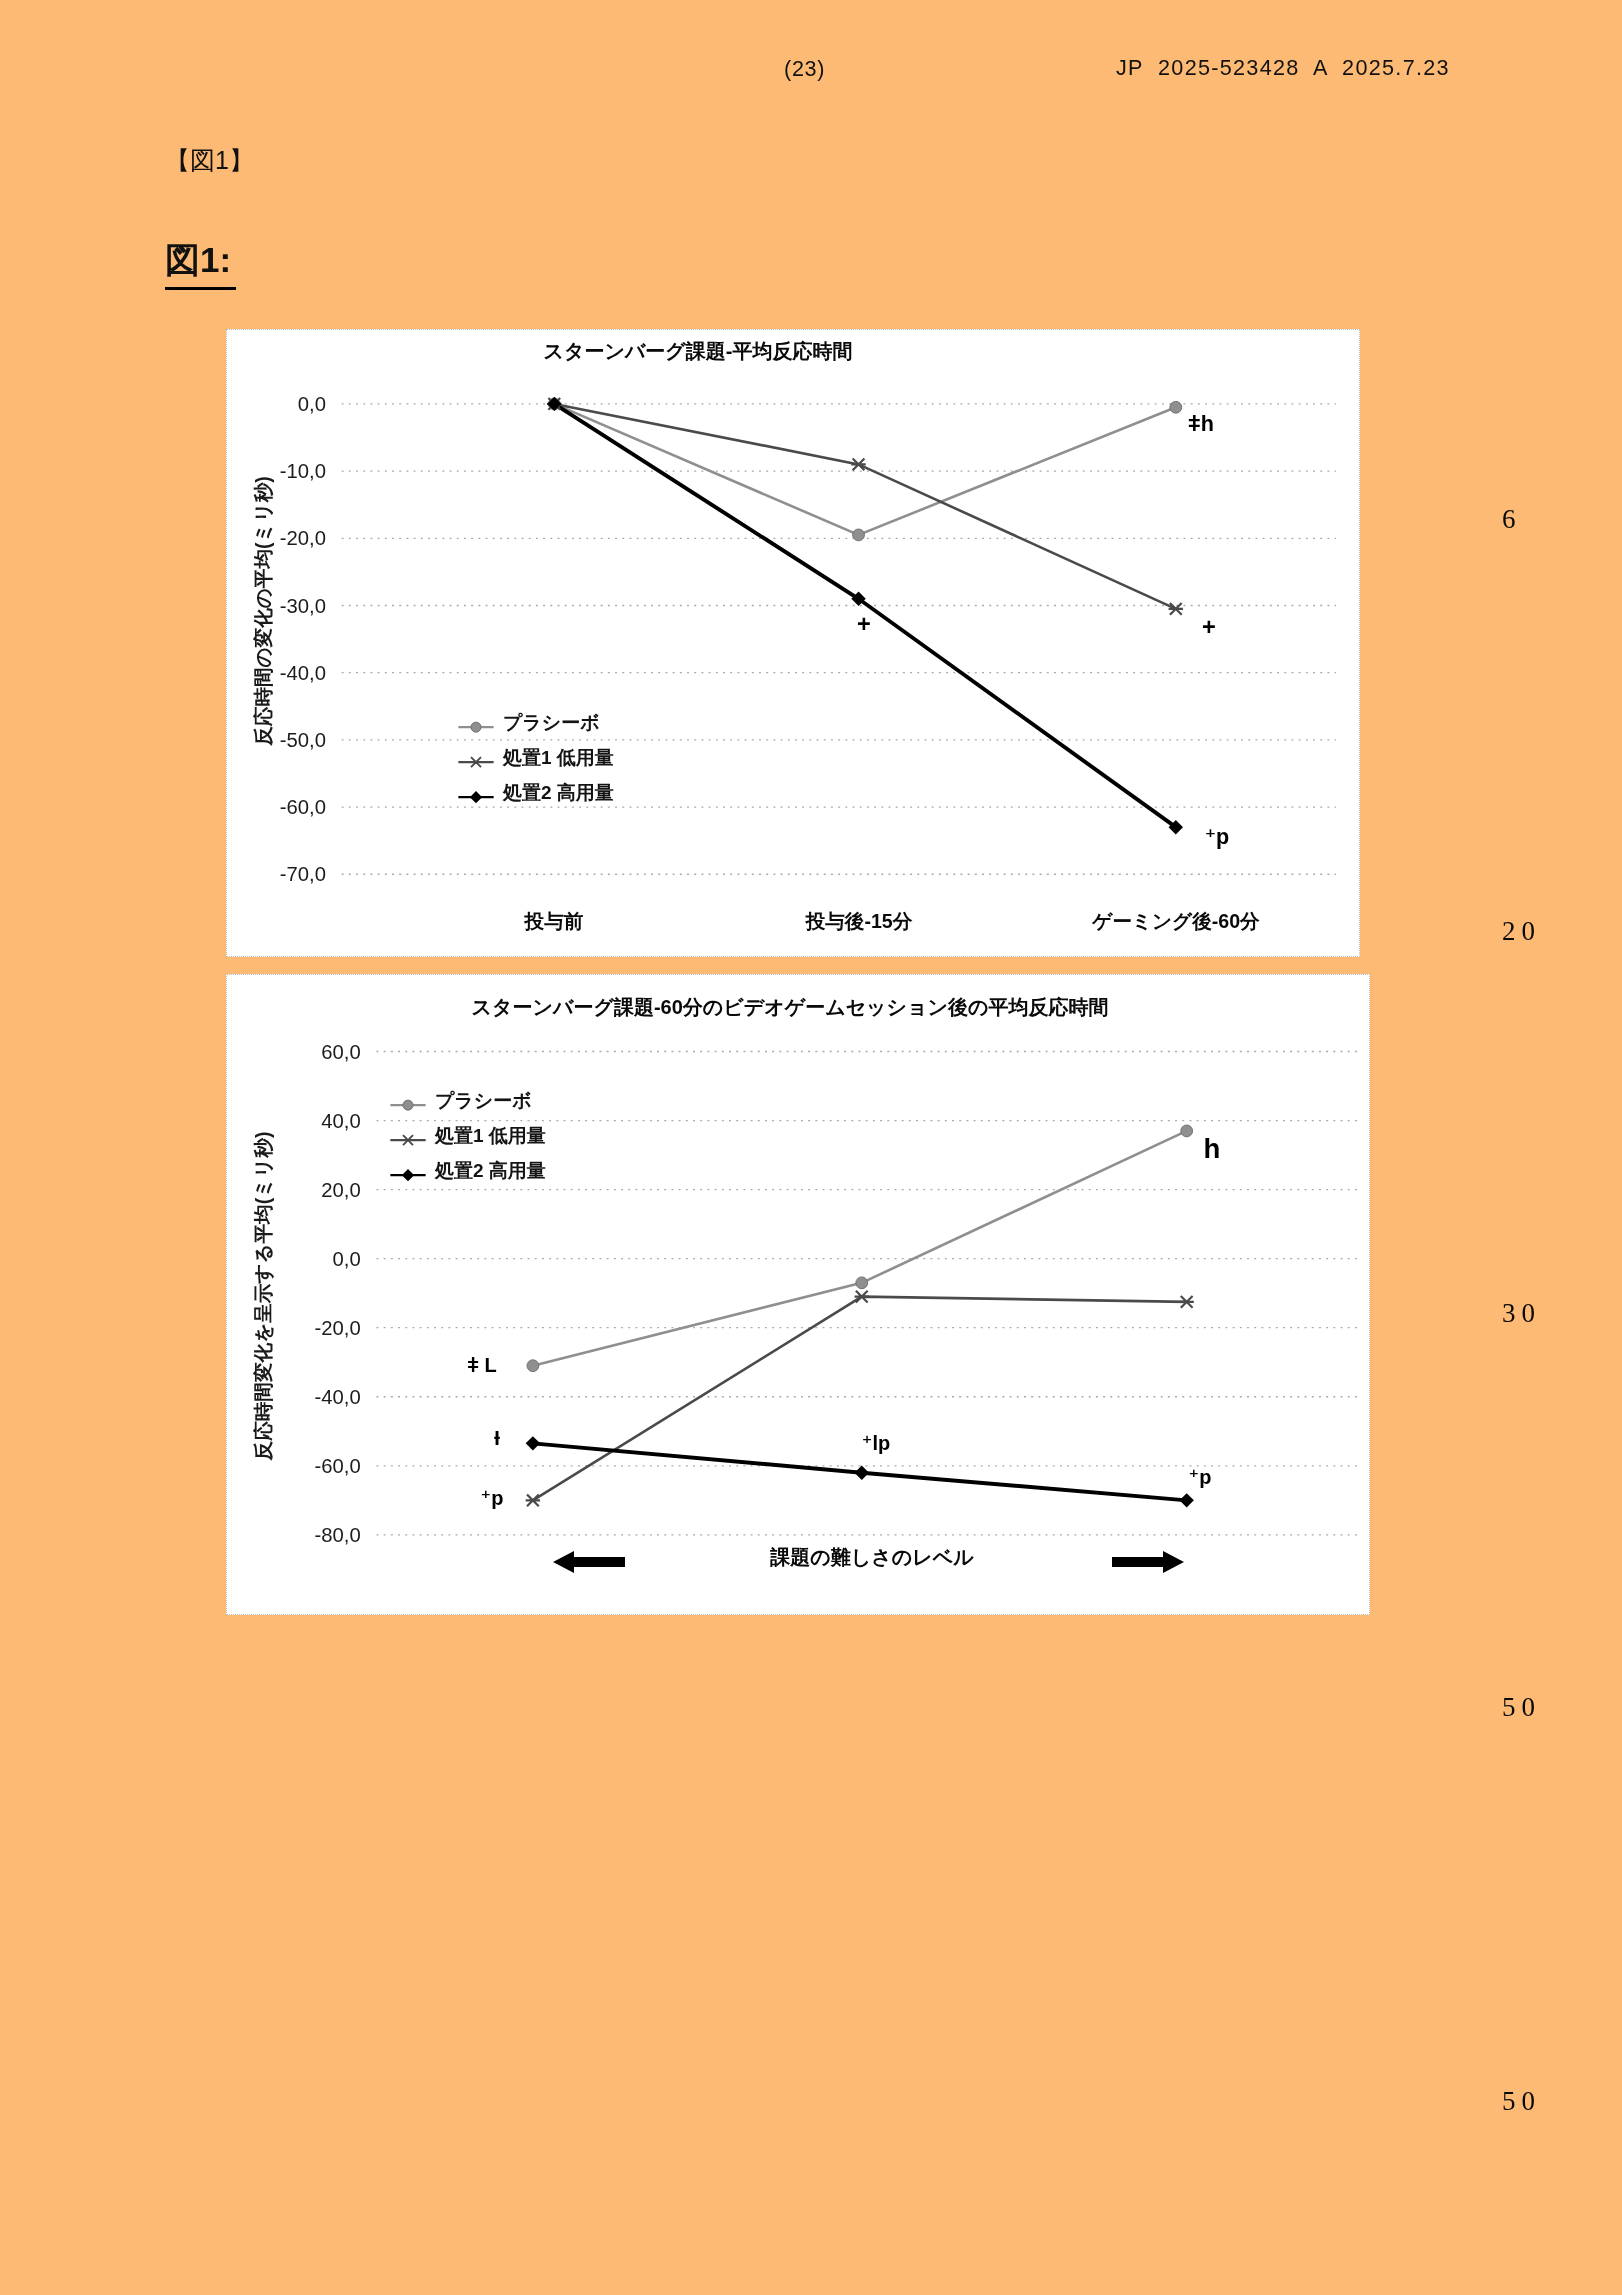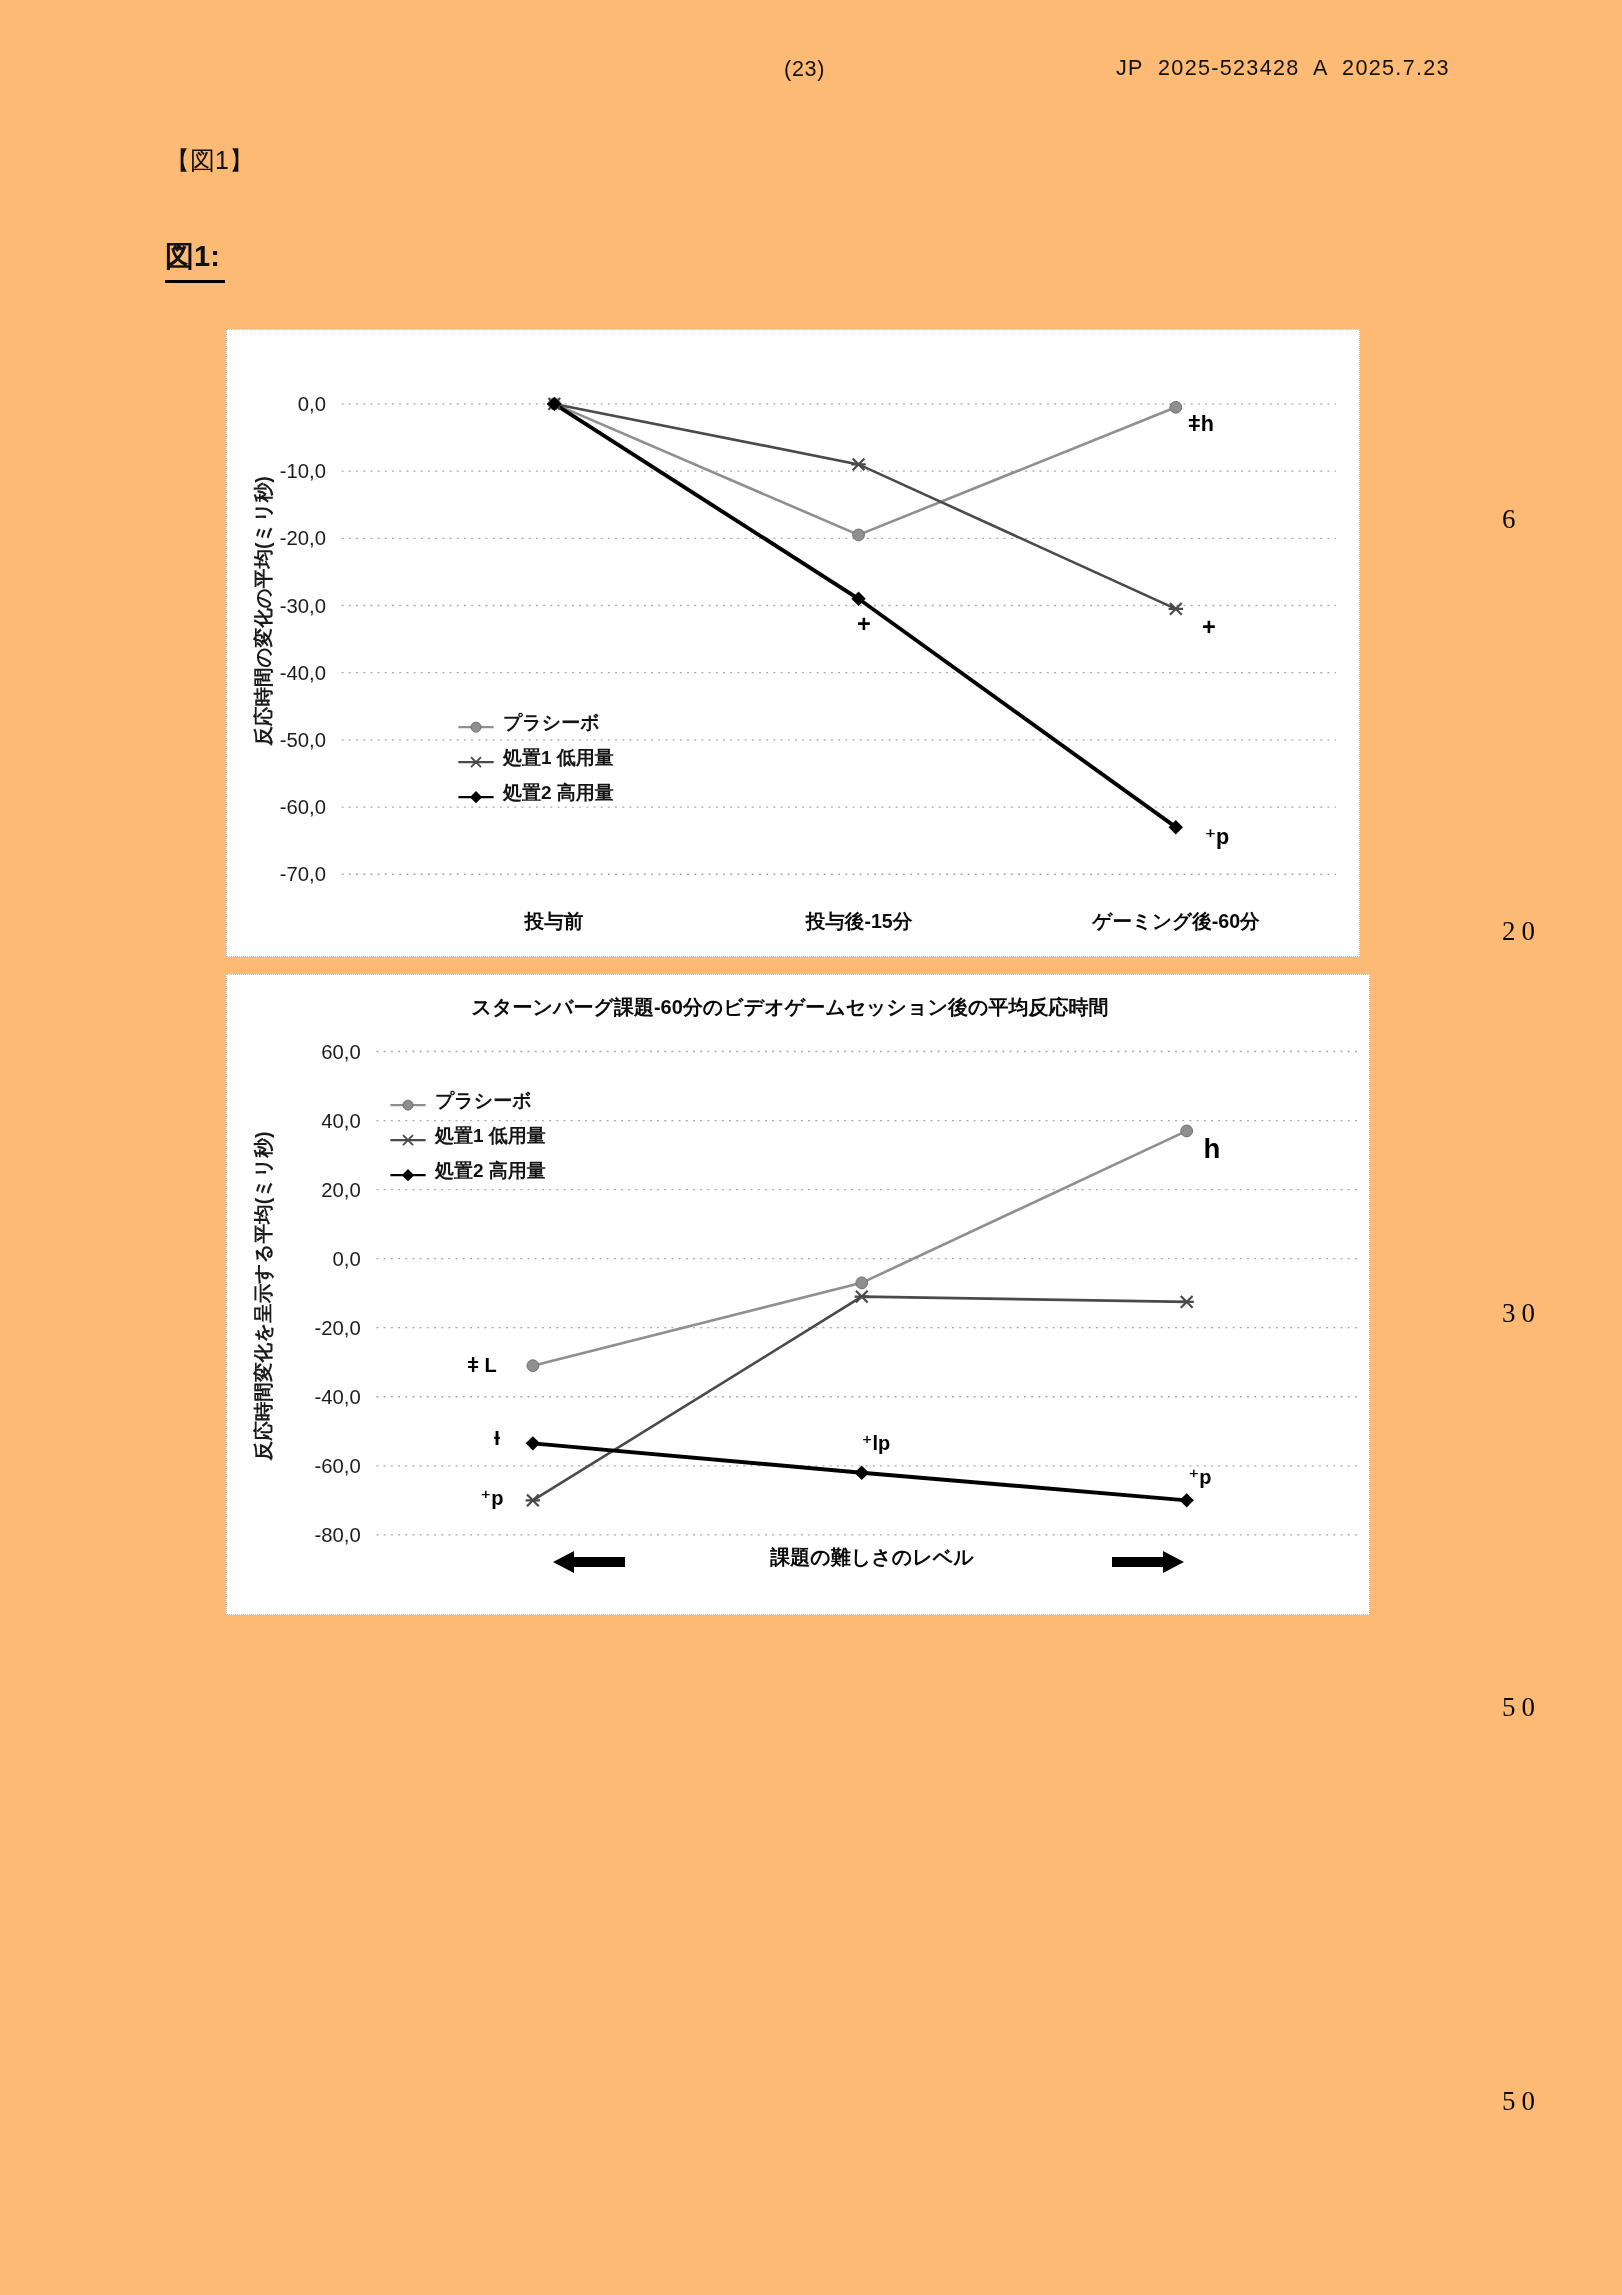--- a/index.html
+++ b/index.html
@@ -1,21 +1,21 @@
 <!DOCTYPE html>
 <html style="font-size:10.5px"><head>
 <meta charset="utf-8">
 <style>
   html,body{margin:0;padding:0;background:#e8e8e8;}
   .page{position:relative;width:1623px;height:2295px;background:#fdba74;
         font-family:"Liberation Sans","DejaVu Sans",sans-serif;color:#111;overflow:hidden;}
   .hdr-left{position:absolute;left:784px;top:56px;font-size:21.6px;letter-spacing:0.7px;}
   .hdr-right{position:absolute;left:1116px;top:55px;font-size:21.6px;letter-spacing:1.3px;white-space:pre;}
   .fig-tag{position:absolute;left:165px;top:144px;font-size:25px;}
-  .fig-label{position:absolute;left:165px;top:237px;font-size:29px;font-weight:bold;
+  .fig-label{position:absolute;left:165px;top:237px;font-size:35px;font-weight:bold;
              border-bottom:3.3px solid #000;padding:0 5.2px 2.6px 0;}
   .chart-block{position:absolute;background:#fff;border:1.3px dotted #bdbdbd;}
   #chart1{left:226px;top:329px;width:1132px;height:626px;}
   #chart2{left:226px;top:974px;width:1142px;height:639px;}
   .c-title{position:absolute;font-weight:bold;white-space:nowrap;text-align:center;color:#0a0a0a;}
   .c-ylab{position:absolute;white-space:nowrap;font-weight:bold;color:#1a1a1a;}
   .plot-svg{position:absolute;left:0;top:0;}
   .legend{position:absolute;}
   .legend-row{display:flex;align-items:flex-end;gap:7.9px;margin-bottom:9.2px;
               font-weight:600;color:#141414;white-space:nowrap;}
@@ -36,20 +36,21 @@
 
 <div class="page">
 
   <div class="hdr-left">(23)</div>
   <div class="hdr-right">JP  2025-523428  A  2025.7.23</div>
 
   <div class="fig-tag">【図1】</div>
   <div class="fig-label">図1:</div>
 
   <div class="chart-block" id="chart1">
+      <div class="c-title" style="left: 147px; top: 7.9px; width: 648px; font-size: 20px;">スターンバーグ課題-平均反応時間</div>
       <div class="c-ylab" style="left: 36px; top: 281px; font-size: 19.6px; transform: translate(-50%, -50%) rotate(-90deg);">反応時間の変化の平均(ミリ秒)</div>
       <svg width="1132" height="626" class="plot-svg" viewBox="0 0 1730 957">
         <line x1="175" y1="113" x2="1695" y2="113" stroke="#a9a9a9" stroke-width="2" stroke-dasharray="3 8"></line>
         <text x="151" y="124" text-anchor="end" font-size="31" fill="#1c1c1c">0,0</text>
         <line x1="175" y1="215.71428571428572" x2="1695" y2="215.71428571428572" stroke="#a9a9a9" stroke-width="2" stroke-dasharray="3 8"></line>
         <text x="151" y="226.71428571428572" text-anchor="end" font-size="31" fill="#1c1c1c">-10,0</text>
         <line x1="175" y1="318.42857142857144" x2="1695" y2="318.42857142857144" stroke="#a9a9a9" stroke-width="2" stroke-dasharray="3 8"></line>
         <text x="151" y="329.42857142857144" text-anchor="end" font-size="31" fill="#1c1c1c">-20,0</text>
         <line x1="175" y1="421.1428571428571" x2="1695" y2="421.1428571428571" stroke="#a9a9a9" stroke-width="2" stroke-dasharray="3 8"></line>
         <text x="151" y="432.1428571428571" text-anchor="end" font-size="31" fill="#1c1c1c">-30,0</text>

